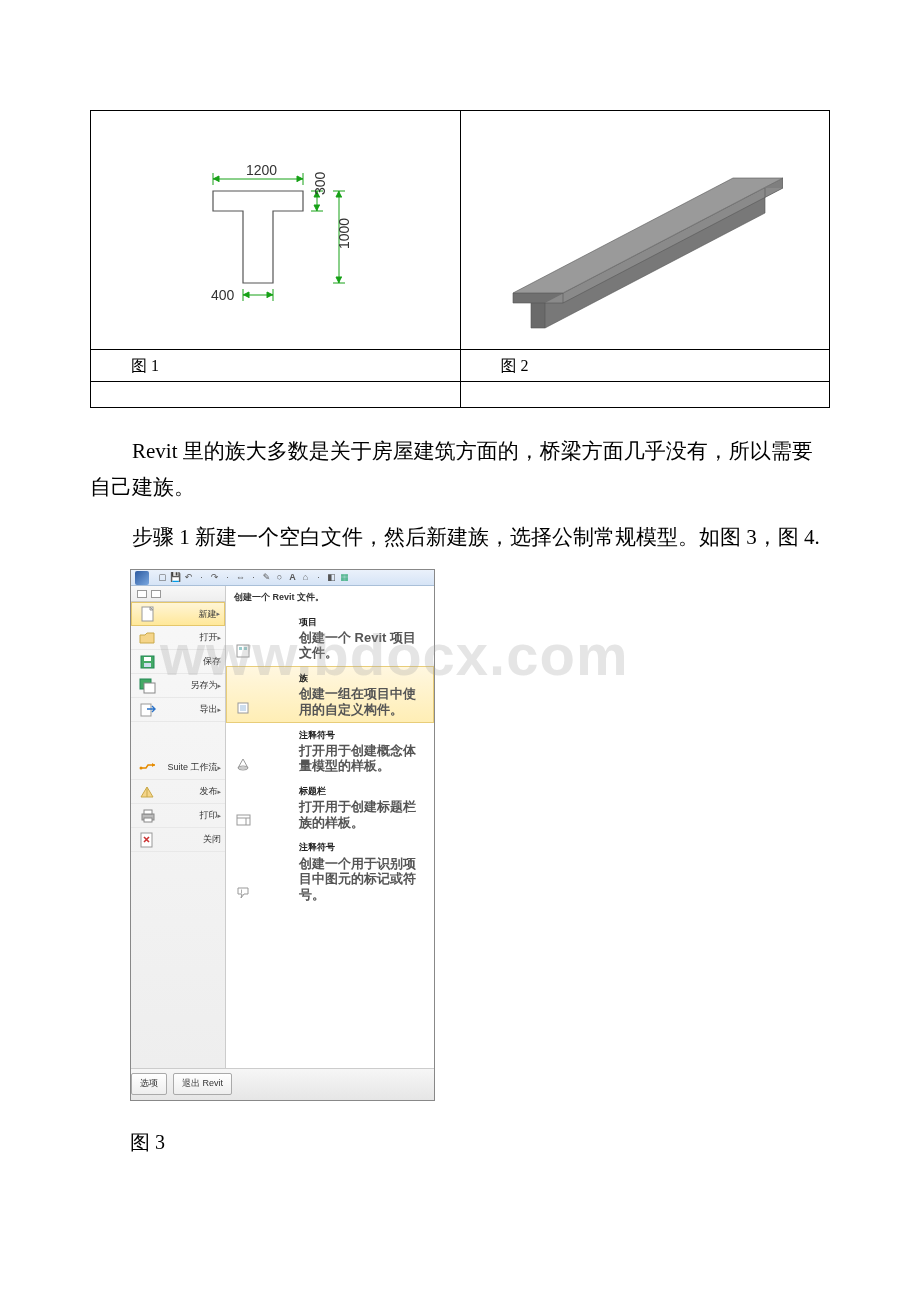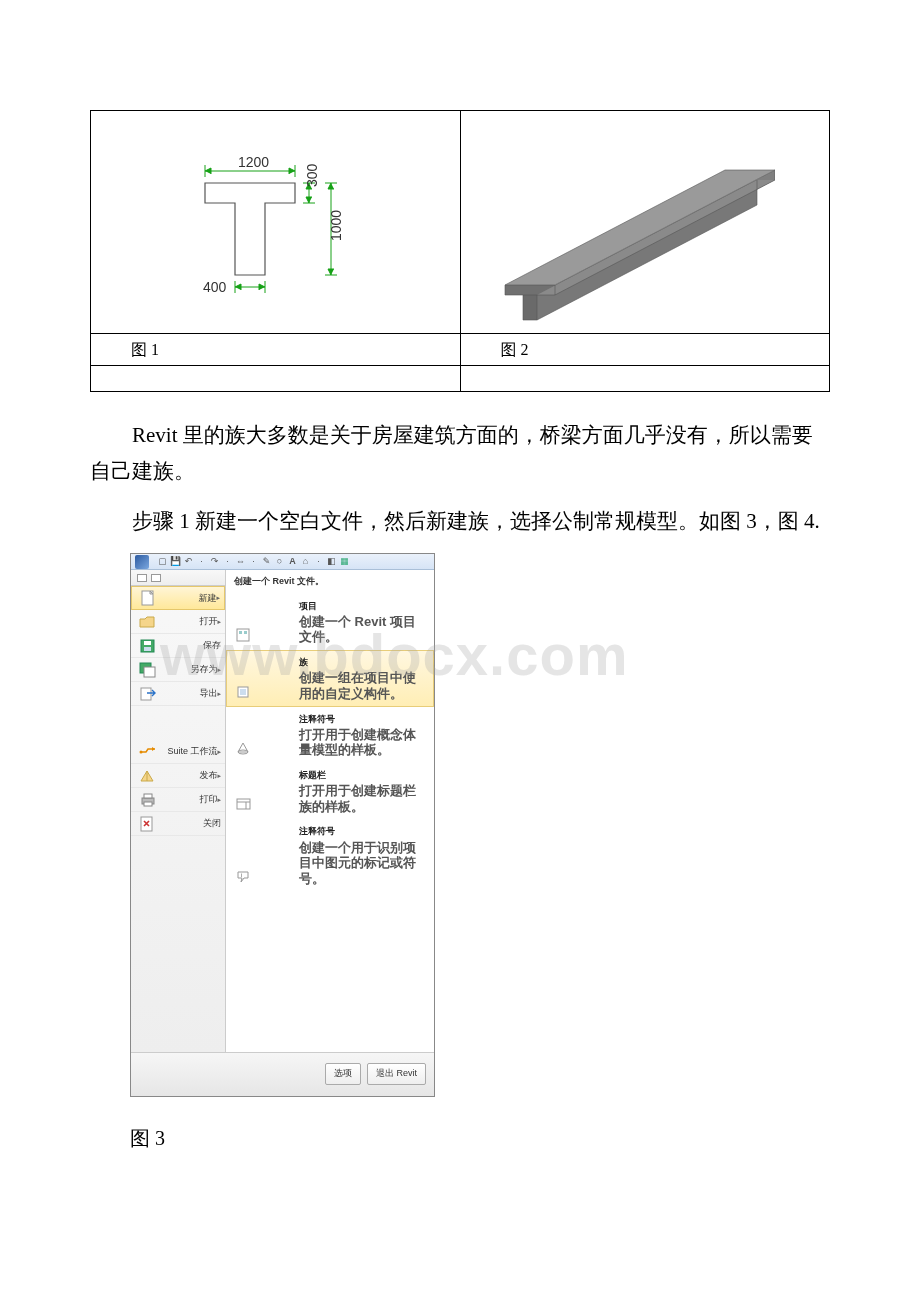--- a/index.html
+++ b/index.html
@@ -18,21 +18,21 @@
   }
   
   .diagram-table {
     width: 100%;
     border-collapse: collapse;
     margin-top: 110px;
   }
   .diagram-table td {
     border: 1px solid #000;
     vertical-align: top;
-    padding: 4px;
+    padding: 12px;
   }
   .diagram-table .row1 td {
     height: 214px;
   }
   .diagram-table .row2 td {
     height: 30px;
     padding: 2px 40px;
     font-family: "SimSun", serif;
     font-size: 16px;
   }
@@ -192,25 +192,24 @@
   .screenshot .right-item .ri-text .ri-desc {
     font-size: 13px;
     color: #555;
     line-height: 1.2;
     font-weight: bold;
   }
   .screenshot .right-filler {
     height: 160px;
   }
   .screenshot .footer {
-    height: 44px;
+    height: 32px;
     background: linear-gradient(#f6f6f6, #e6e6e6);
     border-top: 1px solid #ccc;
     display: flex;
-    justify-content: flex-end;
     align-items: center;
     gap: 6px;
     padding-right: 8px;
   }
   .screenshot .footer .btn {
     border: 1px solid #aaa;
     background: linear-gradient(#fff, #eee);
     padding: 2px 8px;
     font-size: 9px;
     border-radius: 2px;

